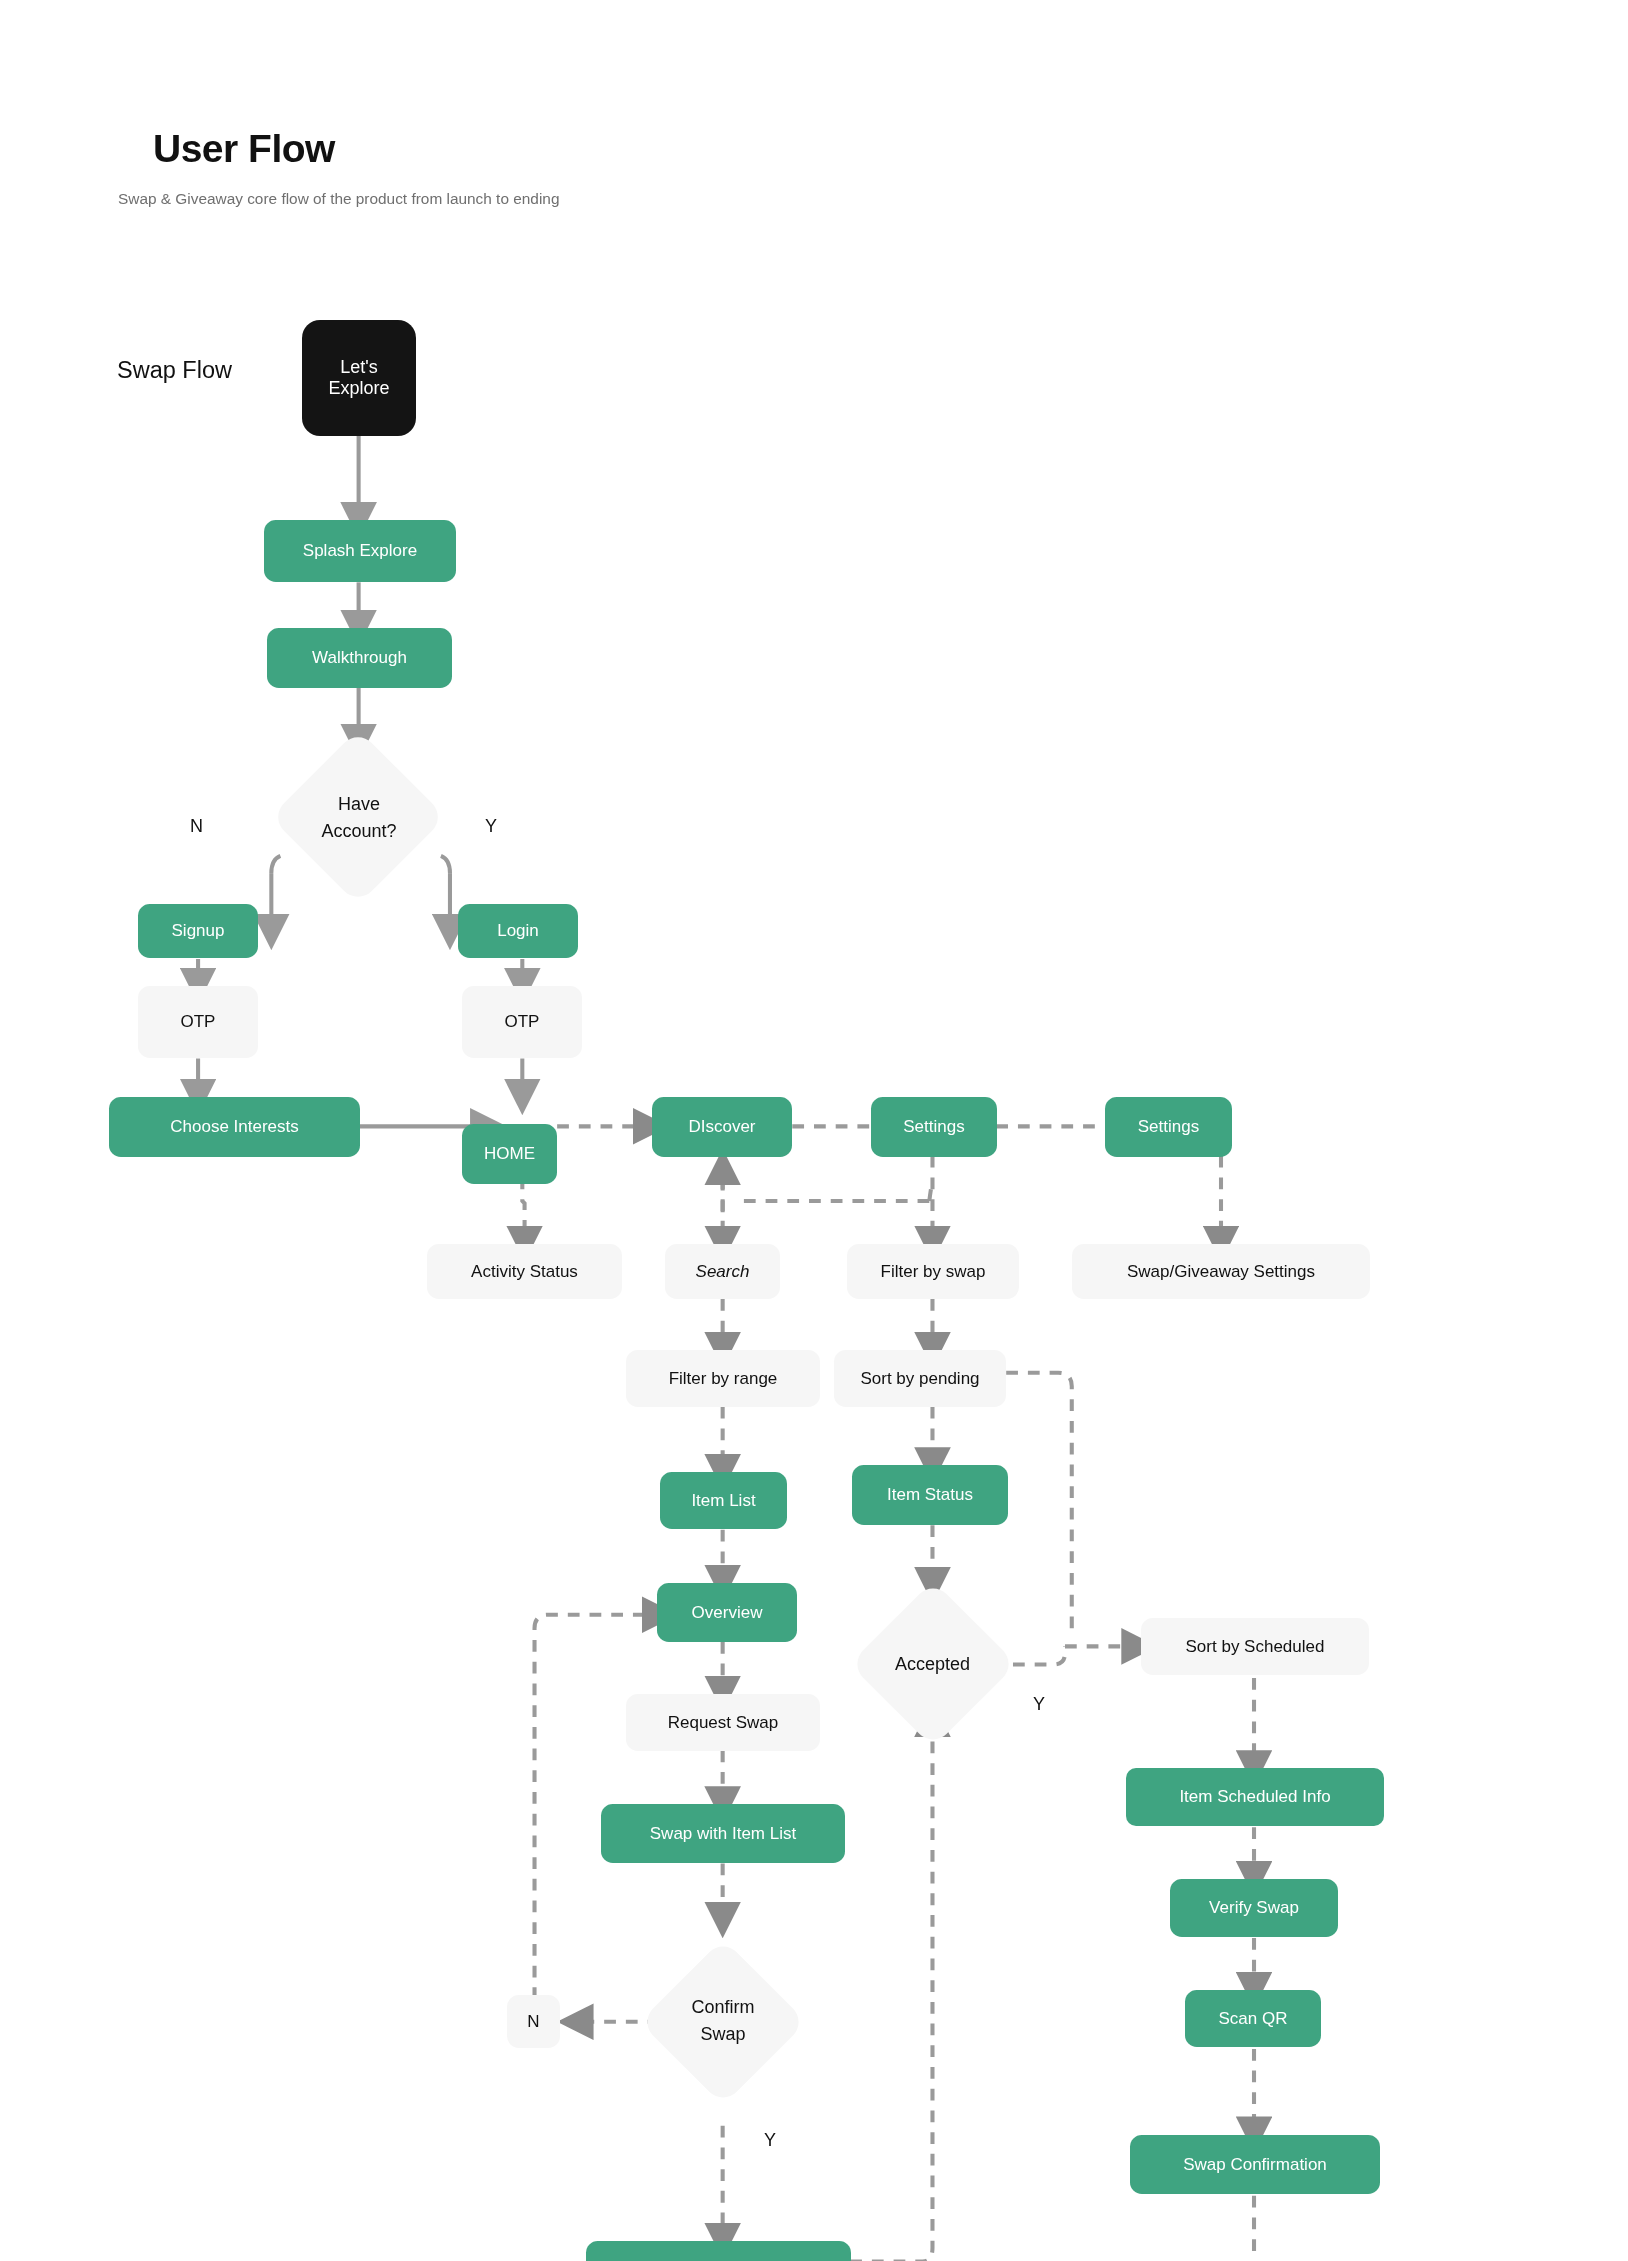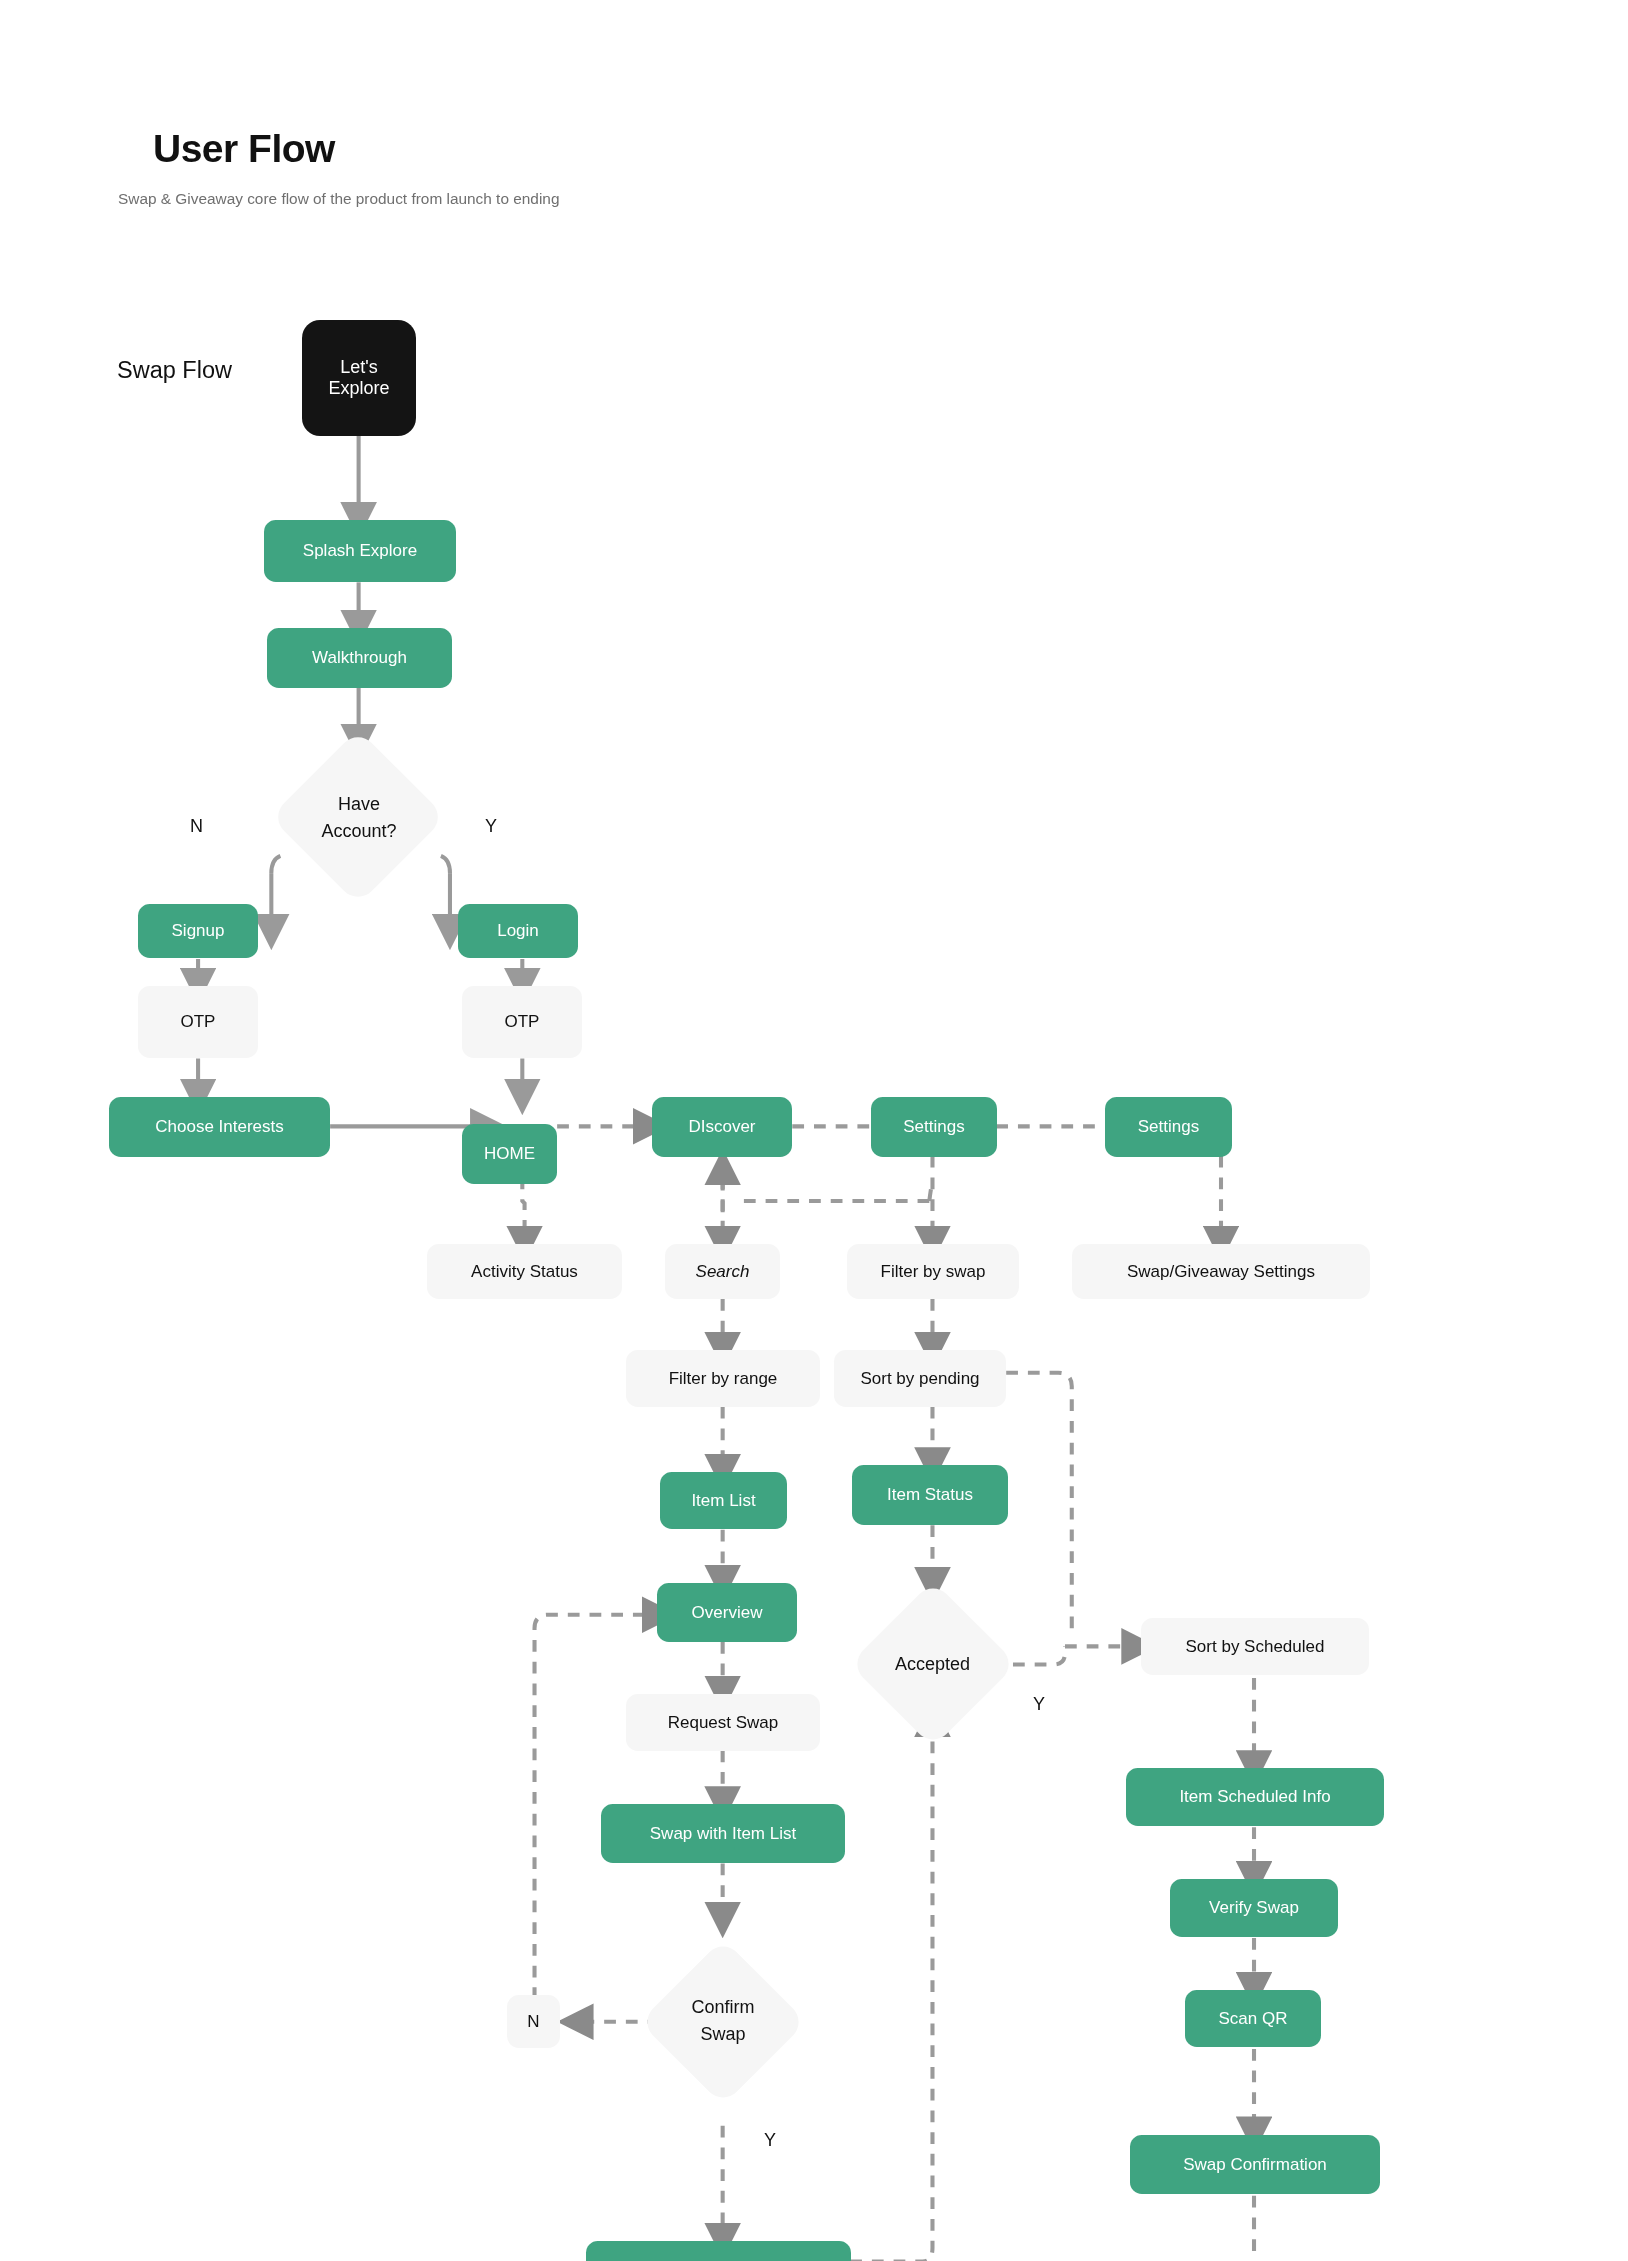--- a/index.html
+++ b/index.html
@@ -146,21 +146,21 @@
   <div class="edge-label" style="left:485px;top:816px;">Y</div>
 
   <div class="node green" style="left:138px;top:904px;width:120px;height:54px;">Signup</div>
 
   <div class="node green" style="left:458px;top:904px;width:120px;height:54px;">Login</div>
 
   <div class="node gray" style="left:138px;top:986px;width:120px;height:72px;">OTP</div>
 
   <div class="node gray" style="left:462px;top:986px;width:120px;height:72px;">OTP</div>
 
-  <div class="node green" style="left:109px;top:1097px;width:221px;height:60px;">Choose Interests</div>
+  <div class="node green" style="left:109px;top:1097px;width:251px;height:60px;">Choose Interests</div>
 
   <div class="node green" style="left:462px;top:1097px;width:95px;height:60px;margin-top:27px;">HOME</div>
 
   <div class="node green" style="left:652px;top:1097px;width:140px;height:60px;">DIscover</div>
 
   <div class="node green" style="left:871px;top:1097px;width:126px;height:60px;">Settings</div>
 
   <div class="node green" style="left:1105px;top:1097px;width:127px;height:60px;">Settings</div>
 
   <div class="node gray" style="left:427px;top:1244px;width:195px;height:55px;">Activity Status</div>
@@ -182,21 +182,21 @@
   <div class="node green" style="left:657px;top:1583px;width:140px;height:59px;">Overview</div>
 
   <div class="diamond-shape" style="left:874px;top:1605px;width:118px;height:118px;"></div>
   <div class="diamond-label" style="left:859px;top:1646px;width:147px;height:36px;">Accepted</div>
   <div class="edge-label" style="left:1033px;top:1694px;">Y</div>
 
   <div class="node gray" style="left:1141px;top:1618px;width:228px;height:57px;">Sort by Scheduled</div>
 
   <div class="node gray" style="left:626px;top:1694px;width:194px;height:57px;">Request Swap</div>
 
-  <div class="node green" style="left:1126px;top:1768px;width:258px;height:58px;">Item Scheduled Info</div>
+  <div class="node green" style="left:1126px;top:1768px;width:258px;height:58px;border-radius:10px;">Item Scheduled Info</div>
 
   <div class="node green" style="left:601px;top:1804px;width:244px;height:59px;">Swap with Item List</div>
 
   <div class="node green" style="left:1170px;top:1879px;width:168px;height:58px;">Verify Swap</div>
 
   <div class="diamond-shape" style="left:664px;top:1963px;width:118px;height:118px;"></div>
   <div class="diamond-label" style="left:651px;top:1976px;width:144px;height:90px;flex-direction:column;">
     <span>Confirm</span>
     <span>Swap</span>
   </div>

